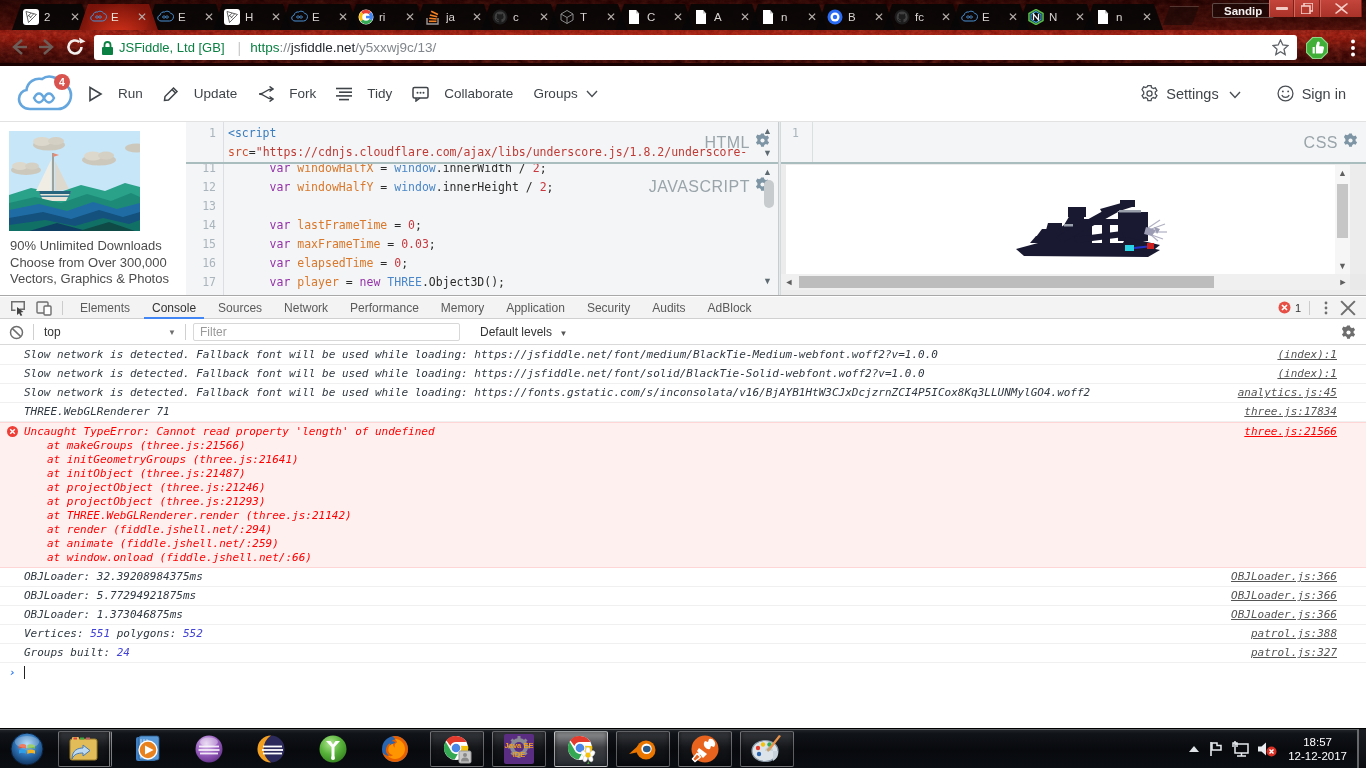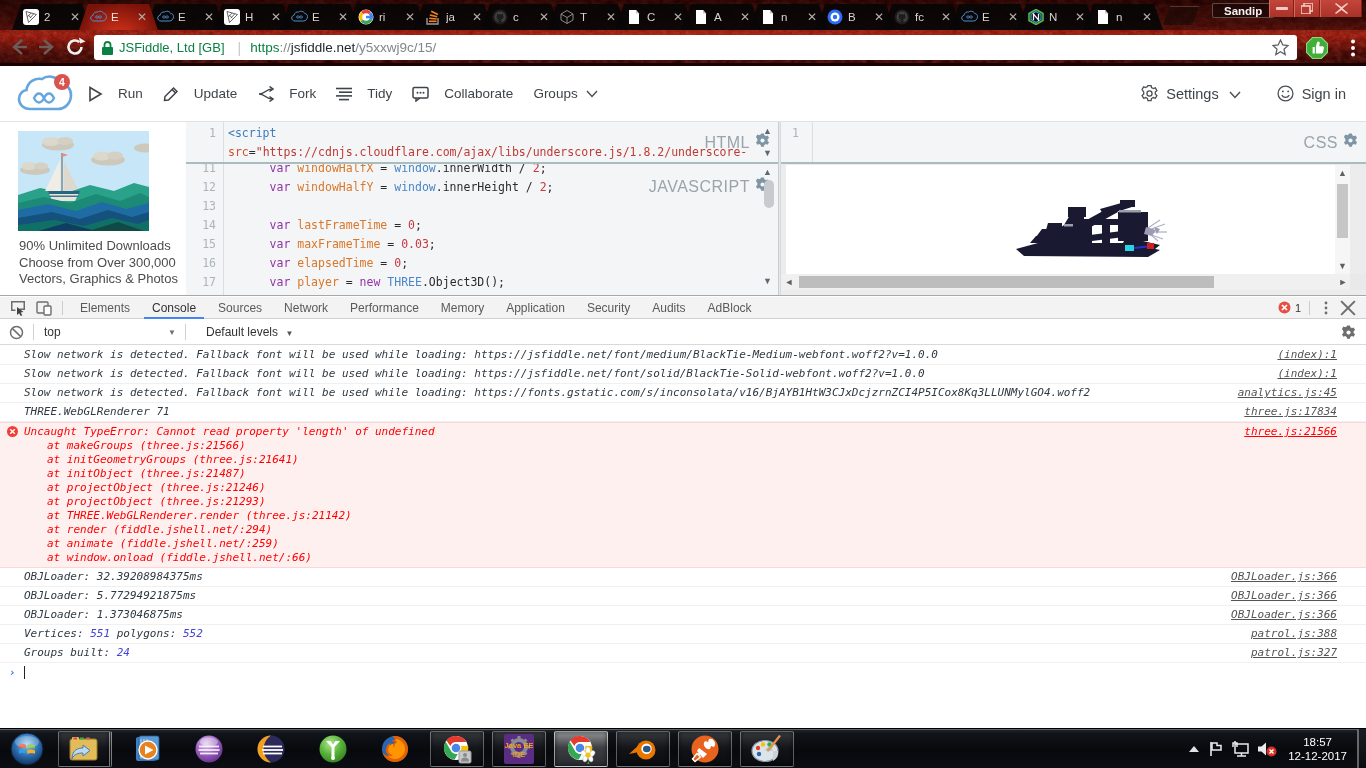--- a/index.html
+++ b/index.html
@@ -50,21 +50,21 @@
   .fiddle-header { position:absolute; left:0; top:66px; width:1366px; height:55px; background:#fff; }
   .fh-logo { position:absolute; left:16px; top:7px; }
   .fh-actions { position:absolute; left:88px; top:0; height:55px; display:flex; align-items:center; }
   .fh-btn { display:flex; align-items:center; margin-right:20px; color:#3f4449; font-size:13.5px; cursor:pointer; }
   .fh-btn svg { margin-right:8px; }
   .fh-btn .chev { margin-left:8px; }
   .fh-right { position:absolute; right:20px; top:0; height:55px; display:flex; align-items:center; color:#3f4449; font-size:14.5px; }
 
   
   .workspace { position:absolute; left:0; top:121px; width:1366px; height:174px; border-top:1px solid #e2e2e2; background:#fff; }
-  .sidebar { position:absolute; left:9px; top:0; width:205px; height:174px; border-right:1px solid #dcdcdc; background:#fff; }
+  .sidebar { position:absolute; left:0; top:0; width:205px; height:174px; border-right:1px solid #dcdcdc; background:#fff; }
   .ad-img { position:absolute; left:9px; top:9px; }
   .ad-text { position:absolute; left:10px; top:116px; font-size:13px; color:#4c4c4c; line-height:16.5px; width:175px; }
 
   .left-col { position:absolute; left:186px; top:0; width:592px; height:174px; background:#f4f5f6; }
   .editor-gutter-line { position:absolute; left:37px; top:0; bottom:0; width:1px; background:#dcdfe2; }
   .panel-label { position:absolute; right:28px; font-size:16px; color:#99a4ab; letter-spacing:0.5px; z-index:5; }
   .panel-gear { position:absolute; right:8px; z-index:5; }
   .lnum { position:absolute; width:30px; text-align:right; color:#a9b4bd; font-family:"DejaVu Sans Mono", monospace; font-size:11.5px; line-height:19px; }
   .cline { position:absolute; left:42px; white-space:pre; font-family:"DejaVu Sans Mono", monospace; font-size:11.5px; line-height:19px; }
   .tok-tag{color:#3a7dbf} .tok-attr{color:#d2502e} .tok-str{color:#bf3a35}
@@ -407,21 +407,21 @@
       <div class="omnibox">
         <svg width="11" height="14" viewBox="0 0 11 14">
             <rect y="6" width="11" height="8" rx="1" fill="#0b8043"></rect>
             <path d="M2.5 6 V4 a3 3 0 0 1 6 0 V6" fill="none" stroke="#0b8043" stroke-width="1.8"></path>
           </svg>
         <span class="evname">JSFiddle, Ltd [GB]</span>
         <span class="sep">|</span>
         <span class="u-scheme">https</span>
           <span class="u-dim">://</span>
           <span class="u-host">jsfiddle.net</span>
-          <span class="u-dim">/y5xxwj9c/15/</span>
+          <span class="u-dim">/y5xxwj9c/13/</span>
         <span class="star">
           <svg width="17" height="17" viewBox="0 0 17 17">
               <path d="M8.5 1 L10.8 6 L16 6.6 L12 10.2 L13.2 15.6 L8.5 12.8 L3.8 15.6 L5 10.2 L1 6.6 L6.2 6 Z" fill="none" stroke="#5f6368" stroke-width="1.3"></path>
             </svg>
         </span>
       </div>
       <svg class="nav-ico" style="left:1306px; top:7px" width="20" height="20" viewBox="0 0 20 20">
         <polygon points="6,0.5 14,0.5 19.5,6 19.5,14 14,19.5 6,19.5 0.5,14 0.5,6" fill="#3faf37" stroke="#8fd489" stroke-width="1"></polygon>
         <path d="M6 9 h2 v6 H6 Z M9 15 h5 c0.8 0 1.5-0.6 1.5-1.4 l0.8-3.6 c0.2-0.9-0.5-1.6-1.4-1.6 H12 l0.5-2.8 c0.15-0.9-0.5-1.6-1.3-1.6 -0.5 0-0.9 0.3-1.1 0.7 L9 8.5 Z" fill="#fff"></path>
       </svg>
@@ -722,20 +722,21 @@
       <svg width="15" height="15" viewBox="0 0 15 15" style="margin-left:9px">
           <circle cx="7.5" cy="7.5" r="6" fill="none" stroke="#6e6e6e" stroke-width="1.5"></circle>
           <line x1="3.2" y1="3.4" x2="11.8" y2="11.6" stroke="#6e6e6e" stroke-width="1.5"></line>
         </svg>
       <div class="tsep" style="margin-left:9px"></div>
       <div class="ctx-select">
         <span>top</span>
         <span class="arr">▼</span>
       </div>
       <div class="tsep" style="margin-left:9px"></div>
+      <div class="filter-box">Filter</div>
       <div class="levels">
         <span>Default levels</span>
         <span class="arr">▼</span>
       </div>
       <svg width="15" height="15" viewBox="0 0 16 16" style="margin-left:auto; margin-right:10px;">
           <path d="M6.5 0.5 h3 l0.4 2 a5.5 5.5 0 0 1 1.6 0.9 l2-0.7 1.5 2.6 -1.6 1.4 a5.6 5.6 0 0 1 0 1.8 l1.6 1.4 -1.5 2.6 -2-0.7 a5.5 5.5 0 0 1 -1.6 0.9 l-0.4 2 h-3 l-0.4-2 a5.5 5.5 0 0 1 -1.6-0.9 l-2 0.7 -1.5-2.6 1.6-1.4 a5.6 5.6 0 0 1 0-1.8 L1 4.3 2.5 1.7 l2 0.7 a5.5 5.5 0 0 1 1.6-0.9 Z" fill="#6e6e6e"></path>
           <circle cx="8" cy="8" r="2.2" fill="#fff"></circle>
         </svg>
     </div>
 

